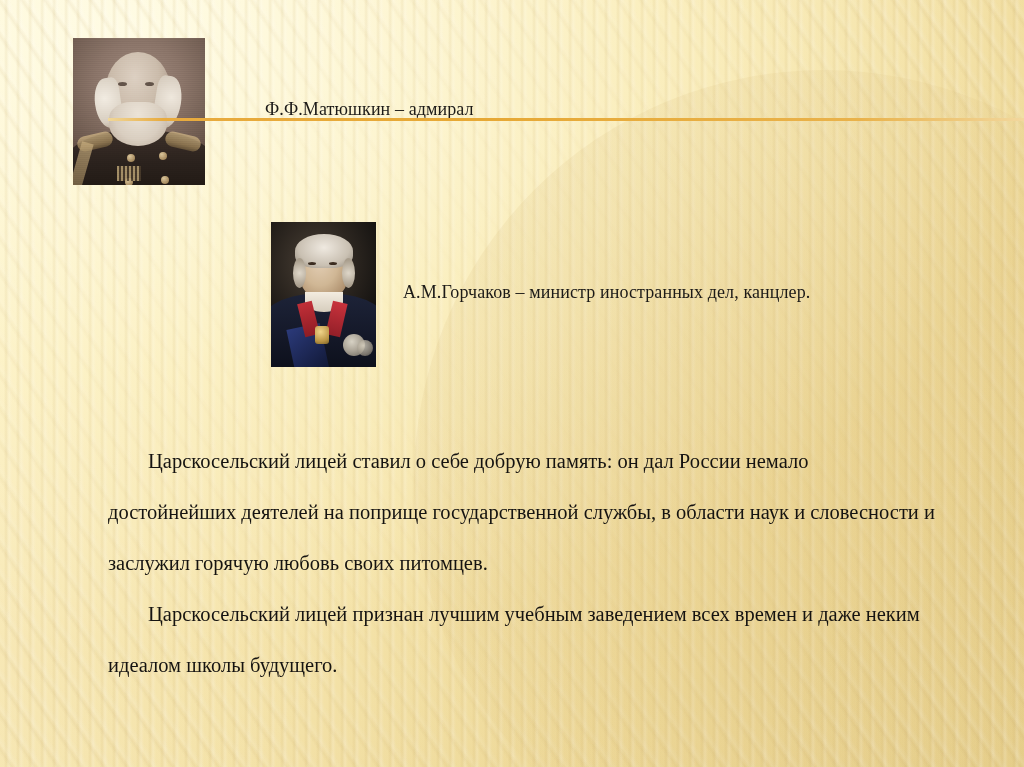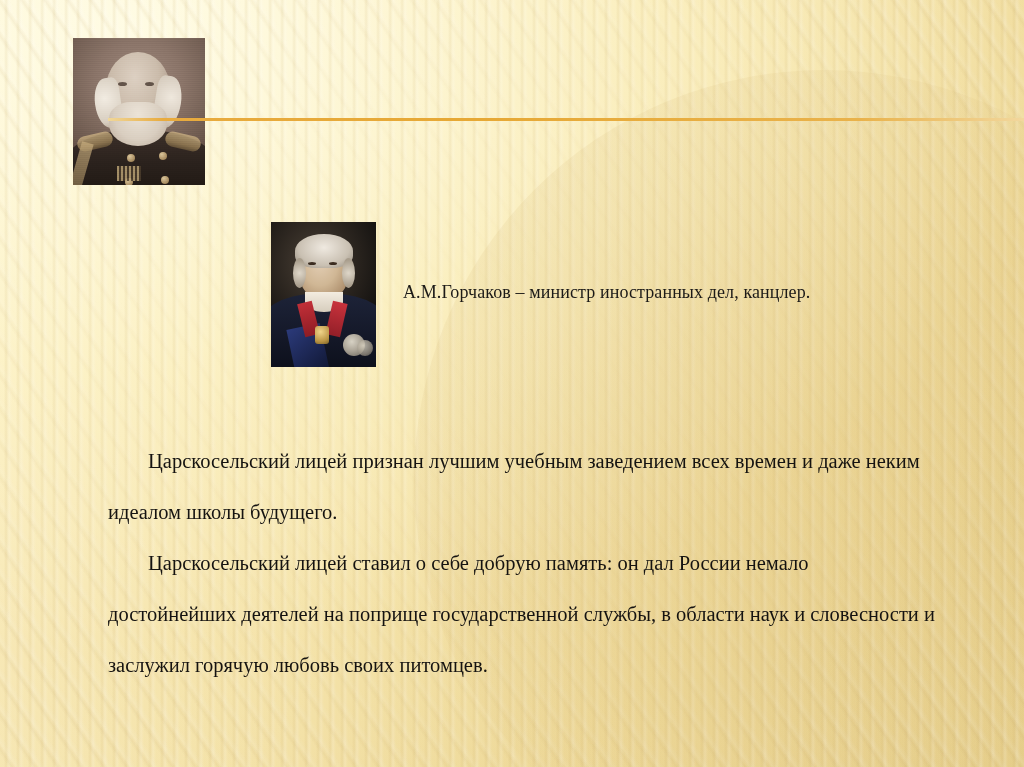--- a/index.html
+++ b/index.html
@@ -363,20 +363,21 @@
     <div class="ph-epaulette r"></div>
     <div class="ph-sash"></div>
     <div class="ph-btn" style="left:54px;top:116px;"></div>
     <div class="ph-btn" style="left:86px;top:114px;"></div>
     <div class="ph-btn" style="left:52px;top:140px;"></div>
     <div class="ph-btn" style="left:88px;top:138px;"></div>
     <div class="ph-medal"></div>
     <div class="ph-grain"></div>
   </div>
 
+  <div id="caption-matyushkin">Ф.Ф.Матюшкин – адмирал</div>
 
   <div id="title-rule"></div>
 
   <div id="portrait-gorchakov">
     <div class="pt-bg"></div>
     <div class="pt-coat"></div>
     <div class="pt-head"></div>
     <div class="pt-hair"></div>
     <div class="pt-side l"></div>
     <div class="pt-side r"></div>
@@ -387,17 +388,17 @@
     <div class="pt-ribbon-l"></div>
     <div class="pt-ribbon-r"></div>
     <div class="pt-cross"></div>
     <div class="pt-star"></div>
     <div class="pt-star2"></div>
   </div>
 
   <div id="caption-gorchakov">А.М.Горчаков – министр иностранных дел, канцлер.</div>
 
   <div id="body-copy">
+    <p>Царскосельский лицей ставил о себе добрую память: он дал России немало достойнейших деятелей на поприще государственной службы, в области наук и словесности и заслужил горячую любовь своих питомцев.</p>
     <p>Царскосельский лицей признан лучшим учебным заведением всех времен и даже неким идеалом школы будущего.</p>
-    <p>Царскосельский лицей ставил о себе добрую память: он дал России немало достойнейших деятелей на поприще государственной службы, в области наук и словесности и заслужил горячую любовь своих питомцев.</p>
   </div>
 
 </div>
 
 </body></html>

